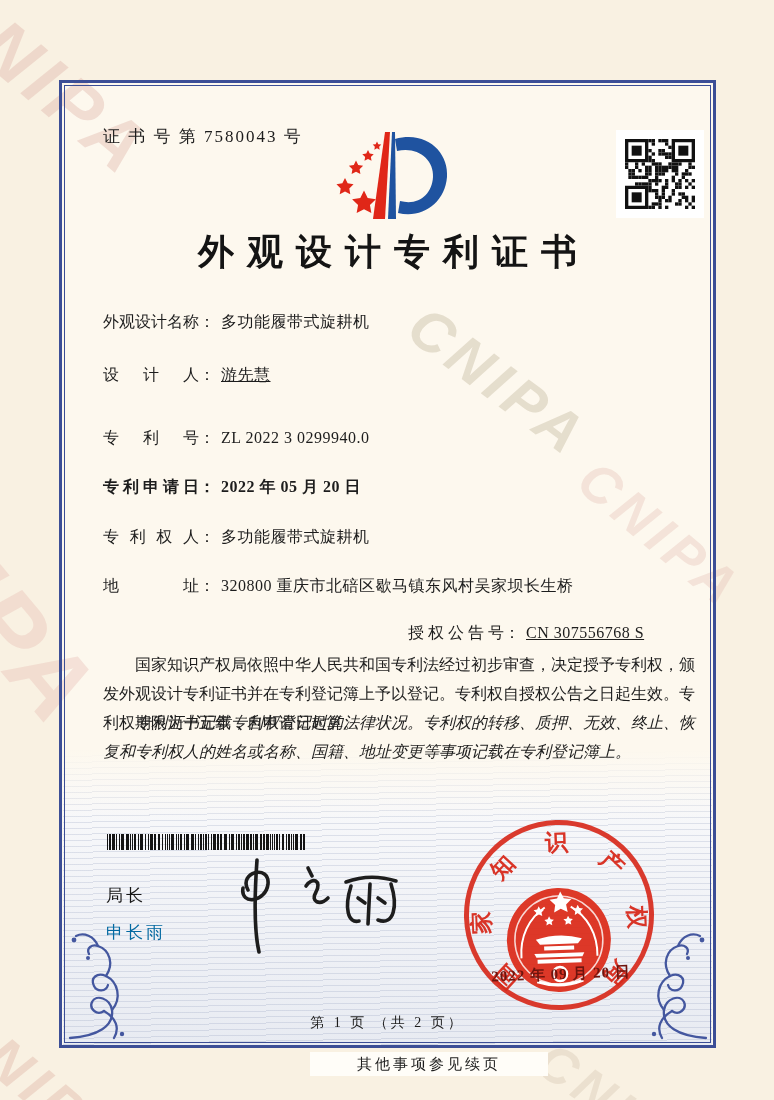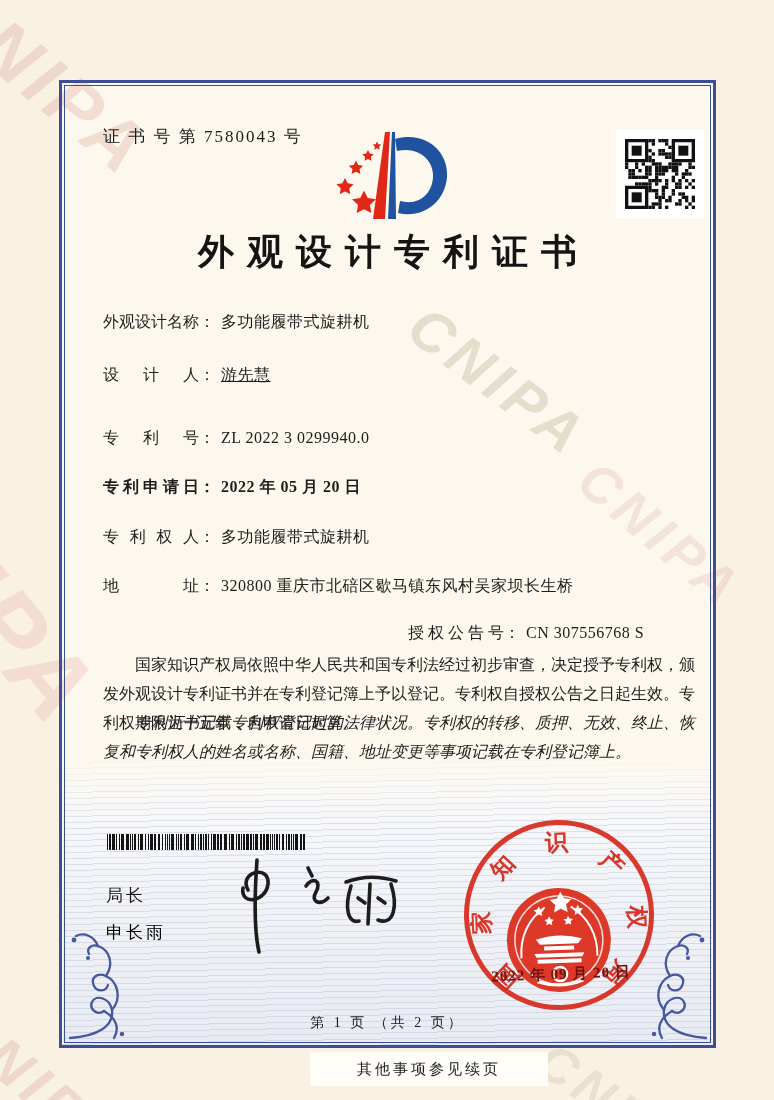--- a/index.html
+++ b/index.html
@@ -42,42 +42,42 @@
     left:59px;top:228px;width:657px;text-align:center;font-size:36px;font-weight:700;
     letter-spacing:13px;text-indent:13px;color:#141414;z-index:3;
   }
   
   .frow{left:103px;width:600px;font-size:16px;color:#1d1d1d;z-index:3;white-space:nowrap;}
   .flabel{display:inline-block;width:96px;text-align-last:justify;text-align:justify;vertical-align:top;}
   .fcolon{display:inline-block;}
   .fvalue{margin-left:6px;letter-spacing:.5px;}
   .r1{top:312px;} .r2{top:365px;text-decoration:underline;} .r3{top:428px;} .r4{top:477px;font-weight:bold;} .r5{top:527px;} .r6{top:576px;}
   .rg{top:623px;}
-  .grant2{position:absolute;left:305px;top:0;white-space:nowrap;}
+  .grant2{position:absolute;left:305px;top:0;white-space:nowrap;text-decoration:underline;}
   
   .para{
     left:103px;width:592px;font-size:16px;line-height:29px;text-align:justify;
     text-indent:2em;color:#1d1d1d;z-index:3;
   }
   .p1{top:650px;} .p2{top:708px;font-style:italic;}
   
   .waves{
     left:63px;top:750px;width:649px;height:296px;z-index:2;
     background-color:#eef0f4;
     background-image:
       repeating-linear-gradient(179deg, rgba(128,142,178,.22) 0 1px, rgba(255,255,255,0) 1px 6px),
       linear-gradient(180deg,#fbfbfc 0%,#e8ebf2 100%);
   }
   .waves::before{
     content:'';position:absolute;left:0;top:0;right:0;height:70px;
     background:linear-gradient(180deg,#fdf8ee 0%,rgba(253,248,238,0) 100%);
   }
   .barcode{left:107px;top:834px;width:204px;height:16px;z-index:3;}
   .signer-title{left:106px;top:884px;font-size:17px;letter-spacing:3px;color:#161616;z-index:3;}
-  .signer-name{left:106px;top:921px;font-size:17px;letter-spacing:3px;color:#000000;z-index:3;}
+  .signer-name{left:106px;top:921px;font-size:17px;letter-spacing:3px;color:#0369a1;z-index:3;}
   .signature{left:218px;top:848px;width:210px;height:115px;z-index:3;}
   
   .seal{
     left:464px;top:820px;width:190px;height:190px;border-radius:50%;
     box-sizing:border-box;border:5px solid rgba(215,41,27,.92);
     transform:rotate(-2deg);z-index:4;
   }
   .seal-char{
     position:absolute;left:50%;top:6px;width:24px;margin-left:-12px;height:24px;
     text-align:center;font-size:23px;font-weight:700;color:rgba(215,41,27,.95);
@@ -87,21 +87,21 @@
   .seal-date{
     position:absolute;left:0;top:140px;width:100%;text-align:center;
     font-size:15px;font-weight:600;letter-spacing:1px;color:#6e140e;
   }
   
   .orn{width:118px;height:118px;z-index:3;}
   .orn-l{left:64px;top:926px;}
   .orn-r{left:594px;top:926px;transform:scaleX(-1);}
   .pageinfo{left:59px;top:1014px;width:657px;text-align:center;font-size:14px;letter-spacing:3px;color:#1c1c1c;z-index:3;}
   .footer-note{
-    left:310px;top:1052px;width:238px;height:34px;background:#fffdf8;z-index:3;
+    left:310px;top:1052px;width:238px;height:24px;background:#fffdf8;z-index:3;
     display:flex;align-items:center;justify-content:center;
     font-size:15px;letter-spacing:3px;color:#1c1c1c;
   }
 </style>
 </head>
 <body>
 
 <div class="wm wm1">CNIPA</div>
 <div class="wm wm2">CNIPA</div>
 <div class="wm wm3">CNIPA</div>

